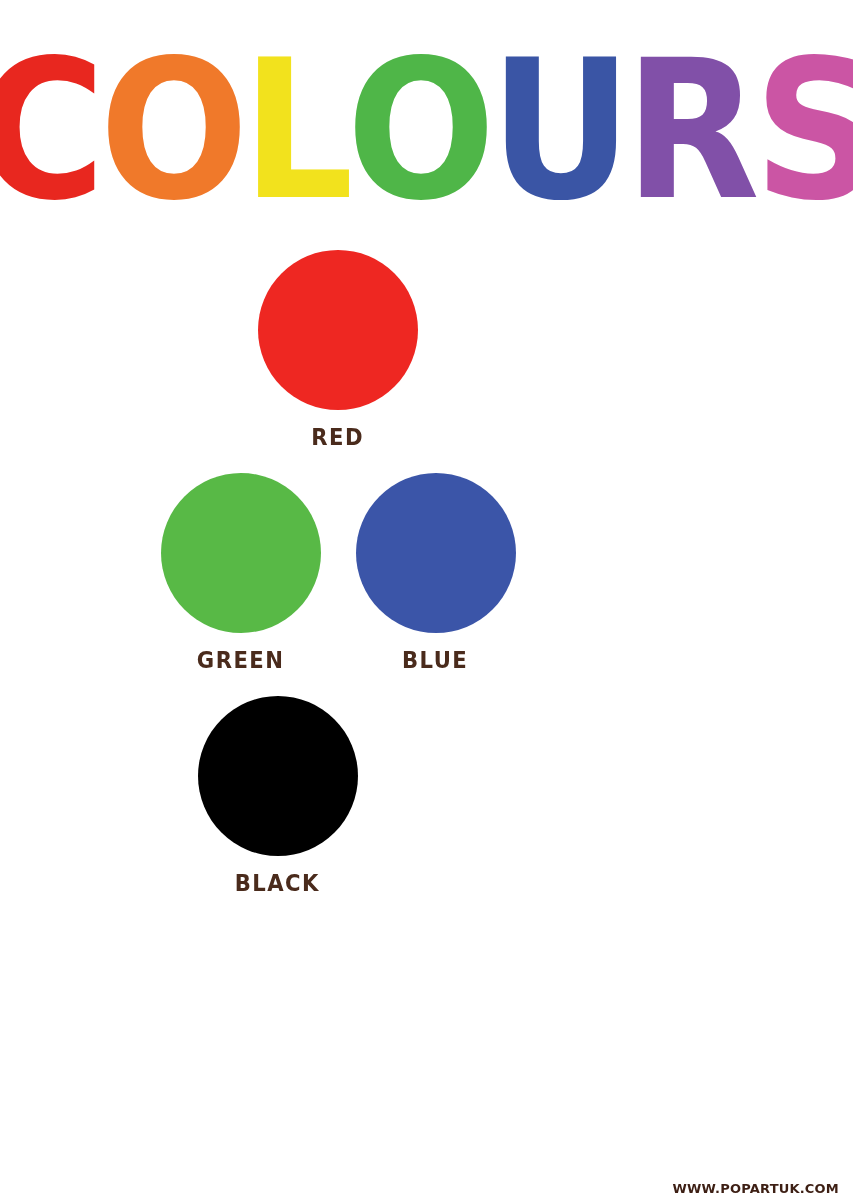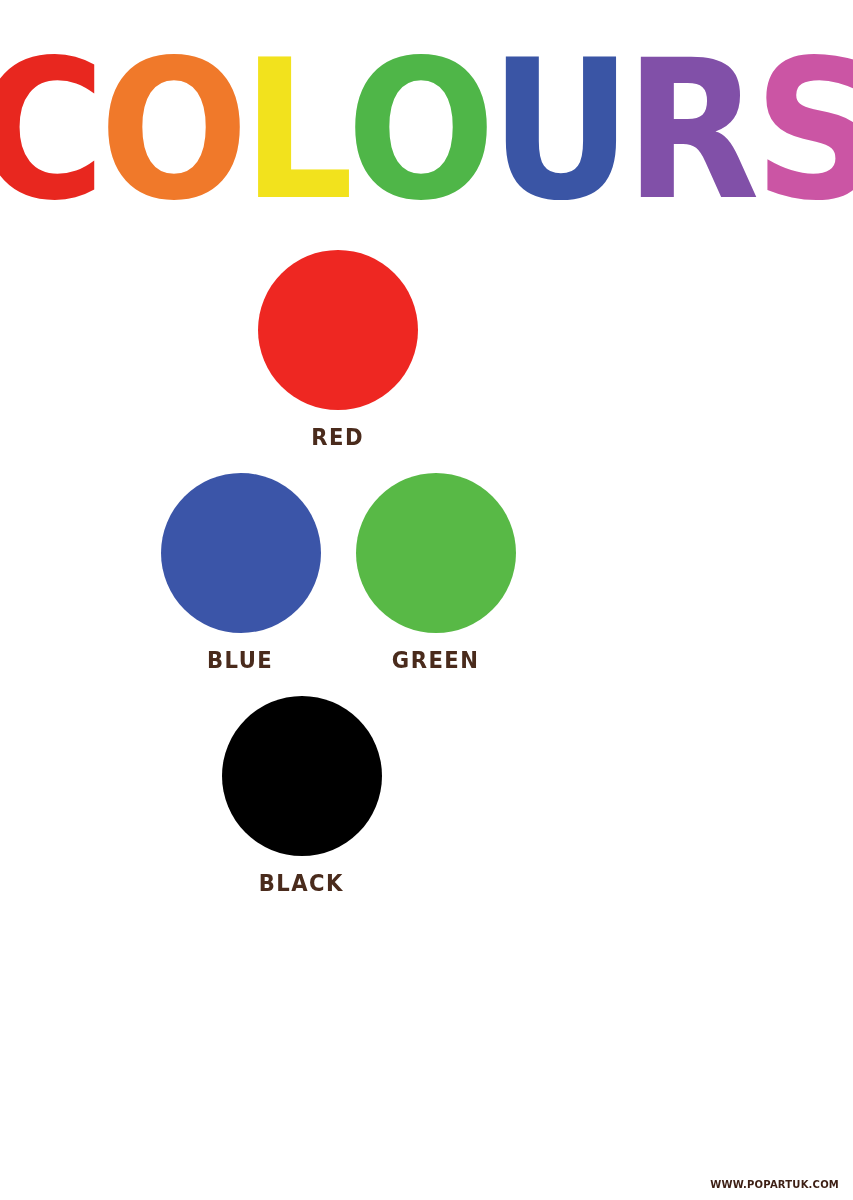--- a/index.html
+++ b/index.html
@@ -65,21 +65,20 @@
   }
   .row {
     display: flex;
     justify-content: center;
     align-items: flex-start;
     height: 223px;
   }
   .row.row-last {
     padding-left: 180px;
     justify-content: flex-start;
-    margin-left: 24px;
   }
   .swatch-cell {
     width: 195px;
     display: flex;
     flex-direction: column;
     align-items: center;
   }
   .circle {
     width: 160px;
     height: 160px;
@@ -98,24 +97,24 @@
     color: #4a2b1c;
     text-transform: uppercase;
     transform: scaleX(0.92);
     white-space: nowrap;
   }
 
   
   .footer {
     position: absolute;
     right: 14px;
-    bottom: 10px;
+    bottom: 4px;
     font-family: "DejaVu Sans", sans-serif;
     font-weight: bold;
-    font-size: 10px;
+    font-size: 13px;
     letter-spacing: 0.2px;
     color: #3d1f14;
   }
 </style>
 </head>
 <body>
 
 <div id="poster">
 
   <div class="title-wrap">
@@ -134,26 +133,26 @@
 
     <div class="row">
       <div class="swatch-cell">
         <div class="circle" style="background: rgb(238, 39, 34);"></div>
         <div class="swatch-label">RED</div>
       </div>
     </div>
 
     <div class="row">
       <div class="swatch-cell">
+        <div class="circle" style="background: rgb(88, 185, 70);"></div>
+        <div class="swatch-label">GREEN</div>
+      </div>
+      <div class="swatch-cell">
         <div class="circle" style="background: rgb(59, 85, 168);"></div>
         <div class="swatch-label">BLUE</div>
-      </div>
-      <div class="swatch-cell">
-        <div class="circle" style="background: rgb(88, 185, 70);"></div>
-        <div class="swatch-label">GREEN</div>
       </div>
     </div>
 
 
     <div class="row row-last">
       <div class="swatch-cell">
         <div class="circle" style="background: rgb(0, 0, 0);"></div>
         <div class="swatch-label">BLACK</div>
       </div>
     </div>

